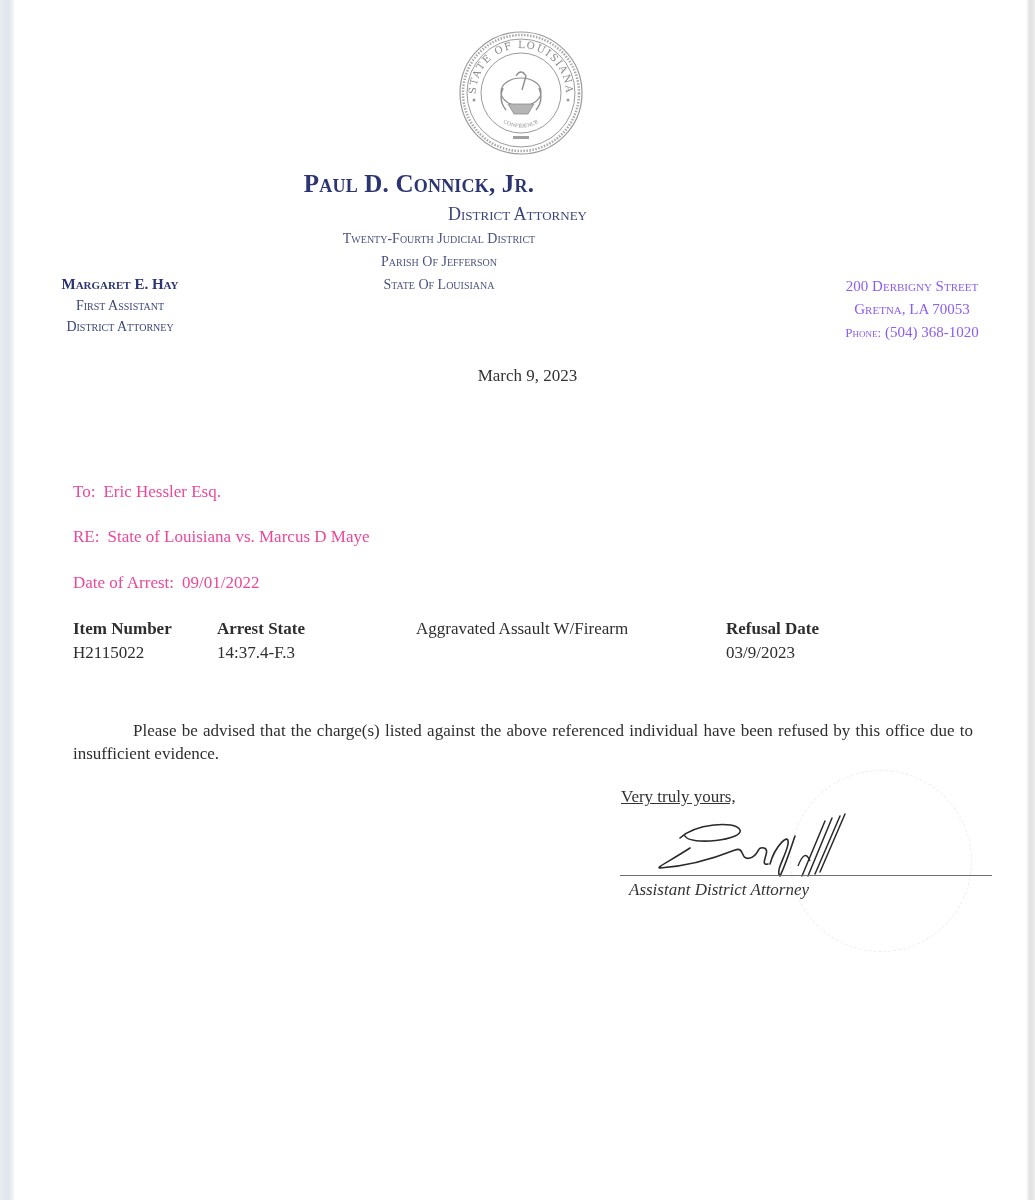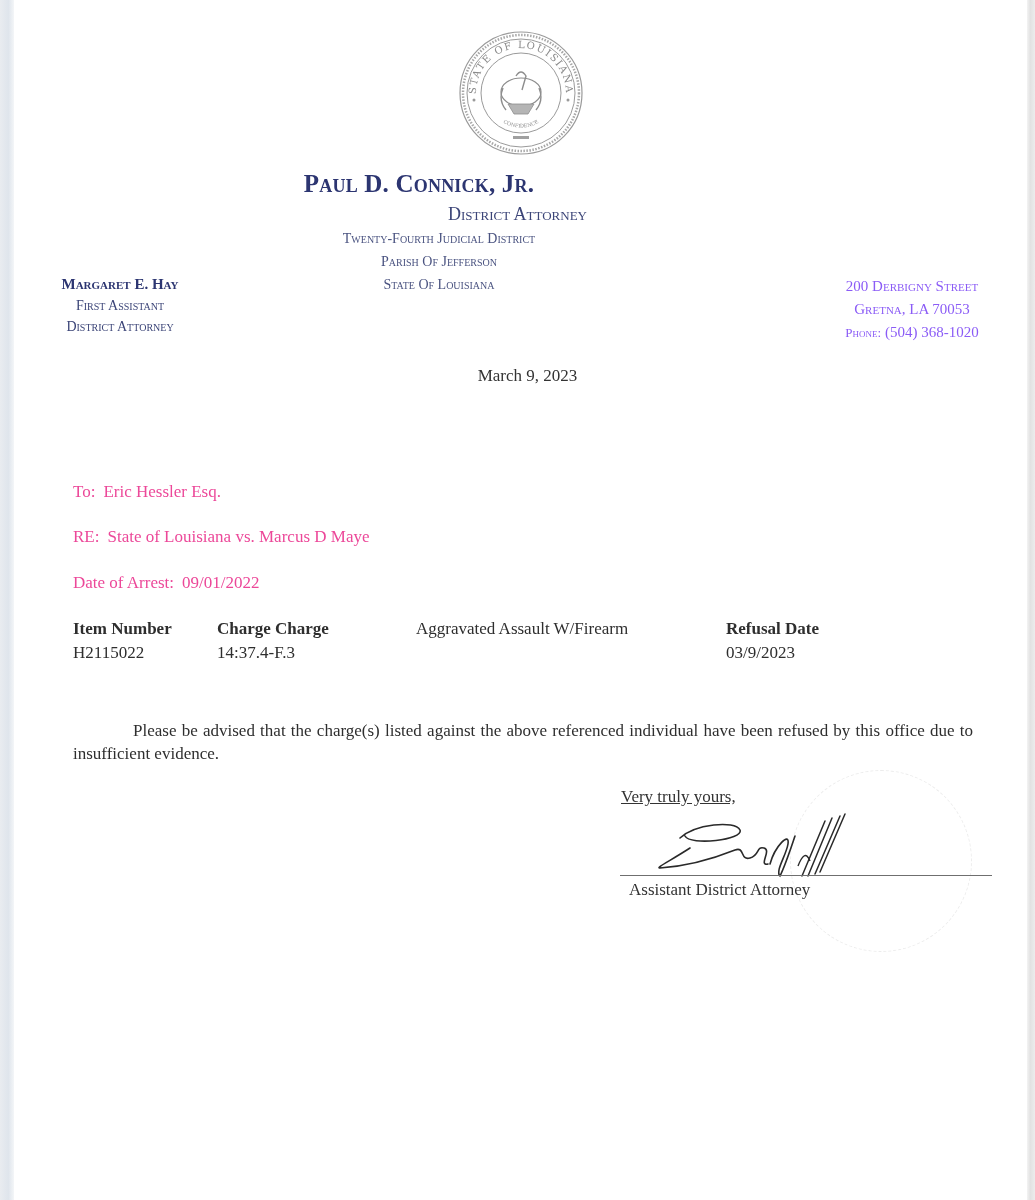--- a/index.html
+++ b/index.html
@@ -95,21 +95,21 @@
       position: absolute; left: 621px; top: 787px; font-size: 17px; color: #333; text-decoration: underline;
     }
     .signature {
       position: absolute; left: 650px; top: 806px; width: 240px; height: 80px;
     }
     .sig-line {
       position: absolute; left: 620px; top: 875px; width: 372px; height: 1px;
       background: #6f6f6f;
     }
     .sig-title {
-      position: absolute; left: 629px; top: 880px; font-size: 17px; color: #333;
+      position: absolute; left: 629px; top: 880px; font-size: 17px; color: #333; font-style: italic;
     }
     .stamp-ghost {
       position: absolute; left: 790px; top: 770px; width: 180px; height: 180px;
       border-radius: 50%;
       border: 1px dashed rgba(200,200,200,0.35);
     }
   </style>
 </head>
 <body>
 
@@ -175,21 +175,21 @@
 <div class="field f-arrest">
   <span class="lbl">Date of Arrest:</span><span>09/01/2022</span>
 </div>
 
 <div class="tbl">
   <div class="col c1">
     <div class="hdr">Item Number</div>
     <div class="val">H2115022</div>
   </div>
   <div class="col c2">
-    <div class="hdr">Charge Charge</div>
+    <div class="hdr">Arrest State</div>
     <div class="val">14:37.4-F.3</div>
   </div>
   <div class="col c3">
     <div class="val">Aggravated Assault W/Firearm</div>
   </div>
   <div class="col c4">
     <div class="hdr">Refusal Date</div>
     <div class="val">03/9/2023</div>
   </div>
 </div>

